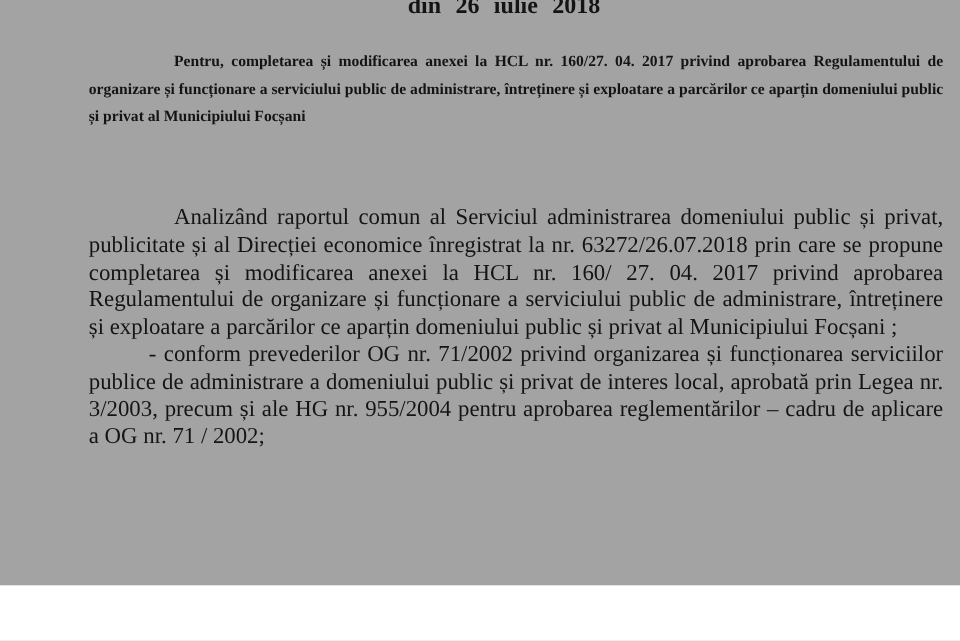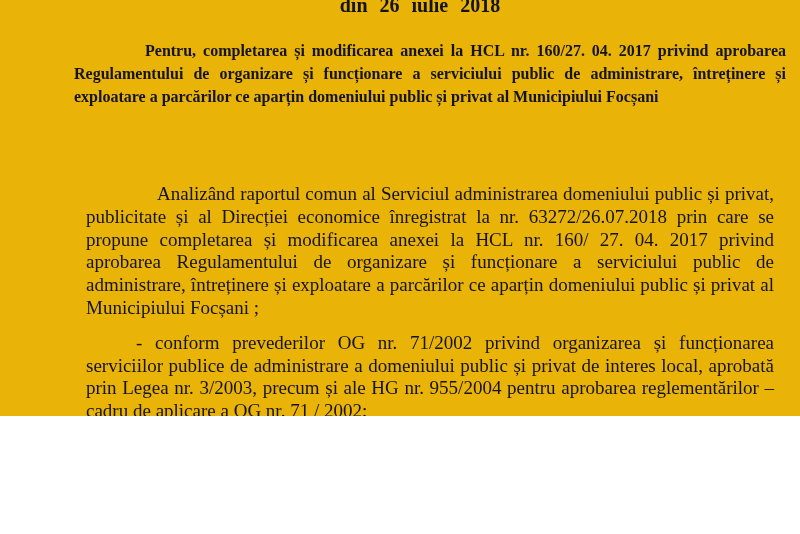--- a/index.html
+++ b/index.html
@@ -3,23 +3,23 @@
 <meta charset="utf-8">
 <style>
   html, body {
     margin: 0;
     padding: 0;
     background: #ffffff;
   }
   .page {
     position: relative;
     width: 800px;
-    height: 416px;
+    height: 488px;
     overflow: hidden;
-    background: #eab308;
+    background: #a3a3a3;
     color: #141414;
     font-family: "Liberation Serif", "DejaVu Serif", serif;
     -webkit-font-smoothing: antialiased;
   }
   
   .date-line {
     position: absolute;
     top: -6px;
     left: 74px;
     width: 712px;
@@ -31,37 +31,37 @@
     word-spacing: 7px;
     white-space: nowrap;
   }
   
   .title-block {
     position: absolute;
     top: 39px;
     left: 74px;
     width: 712px;
     font-weight: 700;
-    font-size: 16px;
+    font-size: 13px;
     line-height: 23px;
     text-align: justify;
     text-indent: 71px;
   }
   
   .body-block {
     position: absolute;
     top: 171px;
     left: 74px;
     width: 712px;
     font-size: 19px;
     line-height: 22.8px;
     text-align: justify;
   }
   .body-block p {
-    margin: 12px;
+    margin: 0;
     padding: 0;
     text-indent: 50px;
   }
   .body-block p.first-para {
     text-indent: 71px;
   }
 </style>
 </head>
 <body>
 

